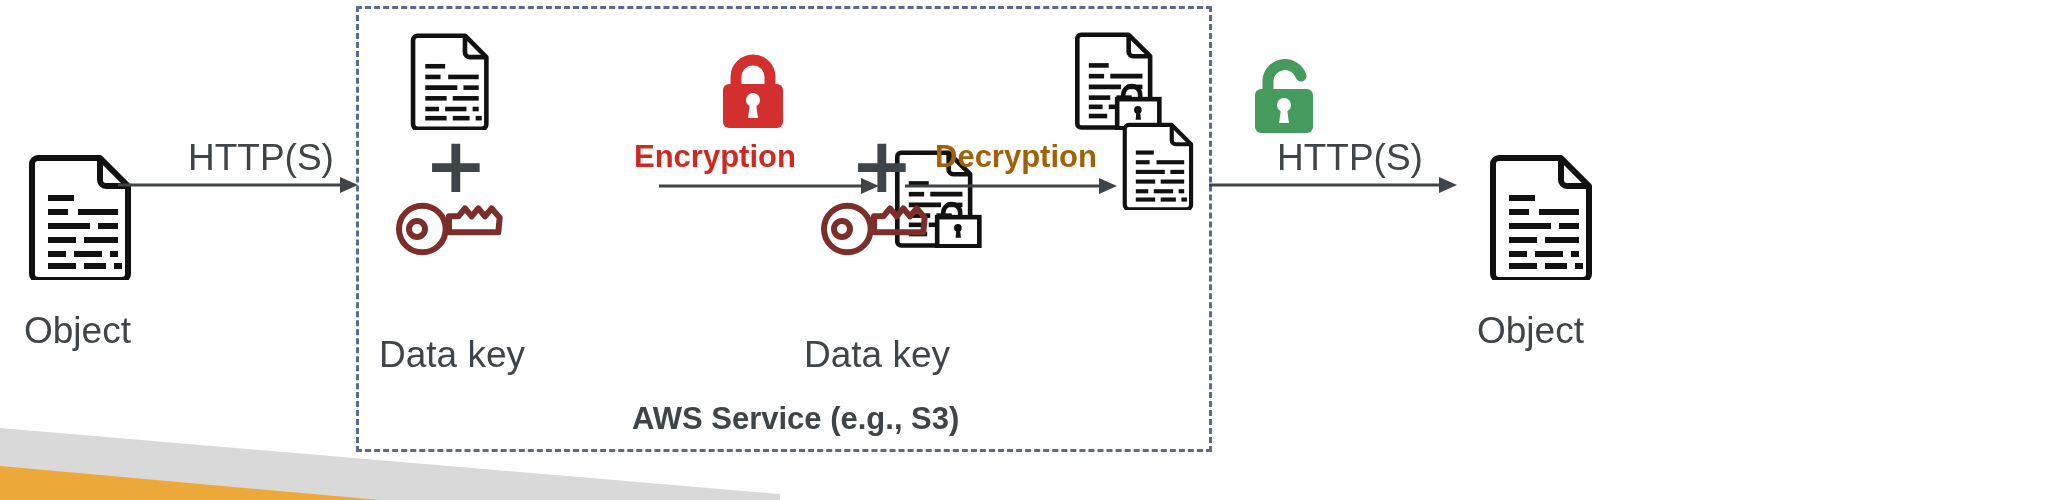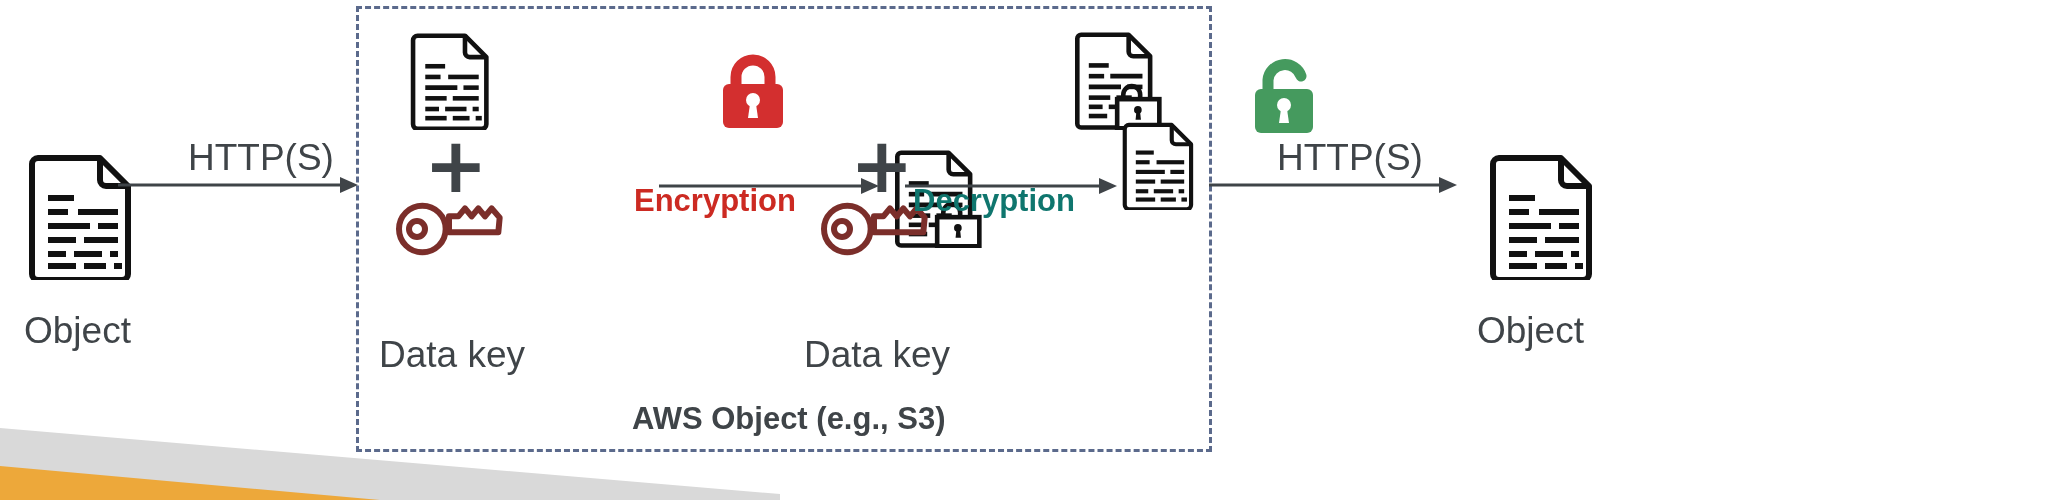--- a/index.html
+++ b/index.html
@@ -47,21 +47,20 @@
     font-size: 37px;
     color: #3f4448;
     white-space: nowrap;
     font-weight: 400;
   }
   .caption-bold {
     position: absolute;
     font-size: 31px;
     font-weight: bold;
     white-space: nowrap;
-    margin-top: 44px;
   }
   .label-http {
     position: absolute;
     font-size: 37px;
     color: #3f4448;
     white-space: nowrap;
     text-align: right;
   }
   .box-title {
     position: absolute;
@@ -225,21 +224,21 @@
   <div class="caption" style="left:804px; top:334px;">Data key</div>
 
   <div class="node" style="left:1246px; top:55px;">
     <svg width="78" height="80" viewBox="0 0 78 80">
       <path d="M22 36 v-11 a17 17 0 0 1 33 -4" fill="none" stroke="#459A5E" stroke-width="11" stroke-linecap="round"></path>
       <rect x="9" y="34" width="58" height="44" rx="6" fill="#459A5E"></rect>
       <circle cx="38" cy="50" r="7" fill="#ffffff"></circle>
       <path d="M35 54 h6 l2 14 h-10 z" fill="#ffffff"></path>
     </svg>
   </div>
-  <div class="caption-bold" style="left:913px; top:139px; color:#0f766e;">Decryption</div>
+  <div class="caption-bold" style="left:935px; top:139px; color:#a16207;">Decryption</div>
   <div class="node" style="left:905px; top:173px;">
     <svg width="212" height="26" viewBox="0 0 212 26">
       <line x1="0" y1="13" x2="194" y2="13" stroke="#3f4448" stroke-width="3"></line>
       <polygon points="194,5 212,13 194,21" fill="#3f4448"></polygon>
     </svg>
   </div>
 
   <div class="node" style="left:1122px; top:120px;">
     <svg width="76" height="90" viewBox="0 0 110 128">
       <path d="M10 6 h62 l28 28 v88 a6 6 0 0 1 -6 6 h-84 a6 6 0 0 1 -6 -6 v-110 a6 6 0 0 1 6 -6 z" fill="#ffffff" stroke="#111111" stroke-width="6" stroke-linejoin="round"></path>
@@ -255,21 +254,21 @@
         <line x1="20" y1="102" x2="38" y2="102"></line>
           <line x1="46" y1="102" x2="74" y2="102"></line>
           <line x1="82" y1="102" x2="90" y2="102"></line>
         <line x1="20" y1="114" x2="48" y2="114"></line>
           <line x1="56" y1="114" x2="78" y2="114"></line>
           <line x1="86" y1="114" x2="94" y2="114"></line>
       </g>
     </svg>
   </div>
 
-  <div class="box-title" style="left:632px; top:401px;">AWS Object (e.g., S3)</div>
+  <div class="box-title" style="left:632px; top:401px;">AWS Service (e.g., S3)</div>
 
   <div class="label-http" style="left:1277px; top:137px;">HTTP(S)</div>
   <div class="node" style="left:1209px; top:172px;">
     <svg width="248" height="26" viewBox="0 0 248 26">
       <line x1="0" y1="13" x2="230" y2="13" stroke="#3f4448" stroke-width="3"></line>
       <polygon points="230,5 248,13 230,21" fill="#3f4448"></polygon>
     </svg>
   </div>
 
   <div class="node" style="left:1489px; top:152px;">

